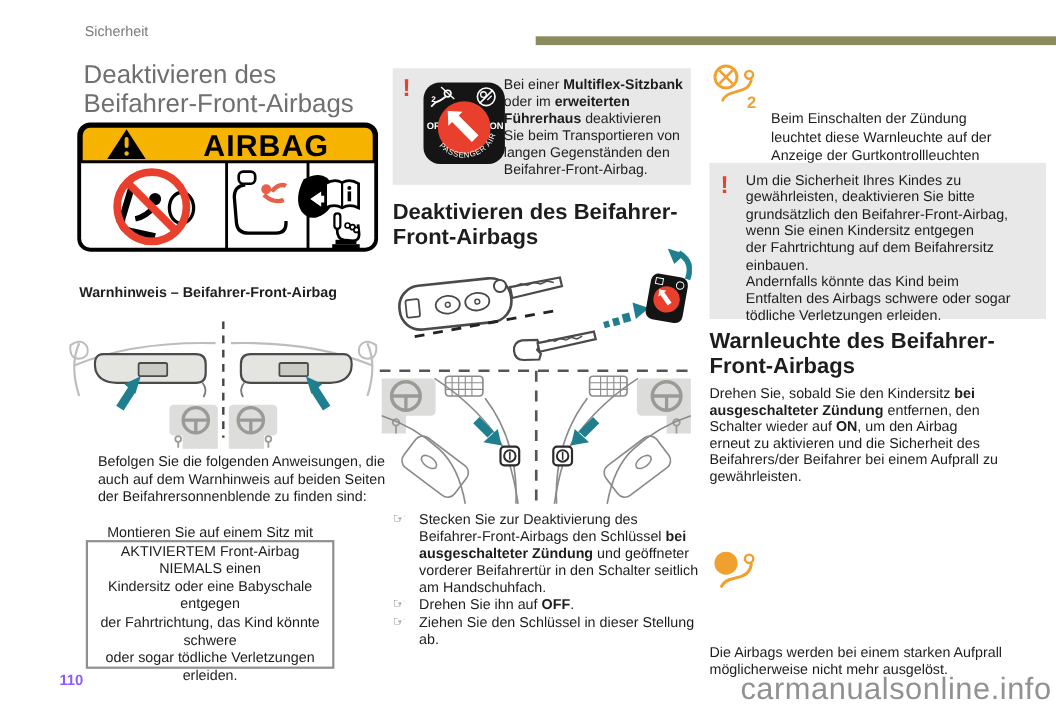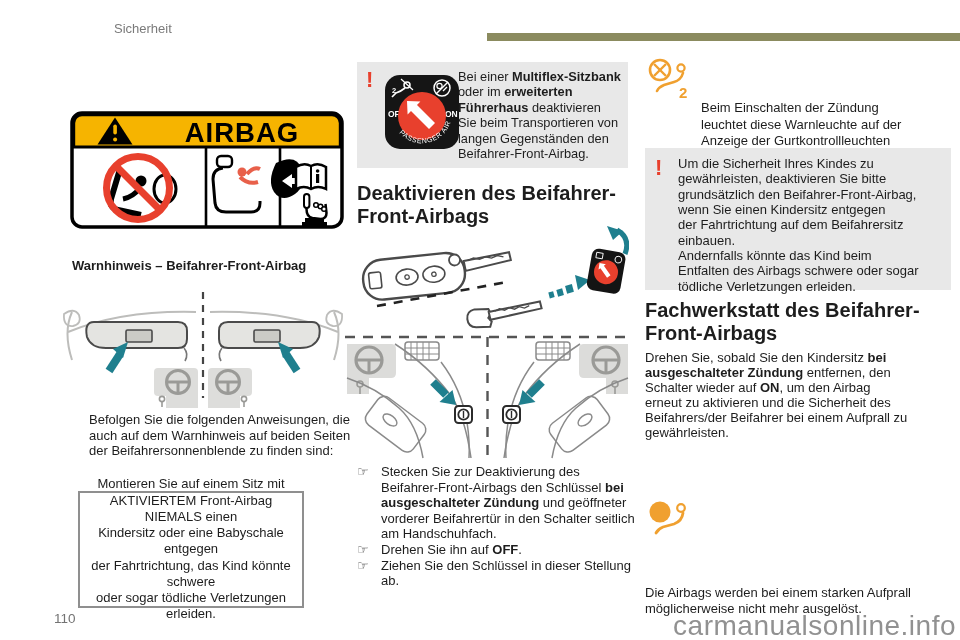--- a/index.html
+++ b/index.html
@@ -1,23 +1,23 @@
 <!DOCTYPE html>
 <html><head>
 <meta charset="utf-8">
 <style>
   html,body{margin:0;padding:0;background:#fff;}
   .page{position:relative;width:960px;height:640px;background:#fff;overflow:hidden;
         font-family:"Liberation Sans",sans-serif;color:#1d1d1d;}
   .abs{position:absolute;}
   .pre{white-space:pre-line;}
 
-  .sec-label{left:77px;top:21px;font-size:13px;color:#7a7a7a;margin-left:37px;}
+  .sec-label{left:77px;top:21px;font-size:13px;color:#7a7a7a;}
   .accent{left:487px;top:33px;width:473px;height:8px;background:#8b8b5f;}
-  .pagenum{left:54px;top:611px;font-size:13.5px;font-weight:normal;color:#737373;}
+  .pagenum{left:54px;top:611px;font-size:13.5px;font-weight:bold;color:#8b5cf6;}
   .watermark{right:4px;top:610px;font-size:28px;color:#919191;letter-spacing:.5px;}
 
   .title{left:76px;top:54px;width:292px;font-size:23.5px;line-height:1.14;color:#6f6f6f;}
   .airbag-svg{left:70px;top:111px;}
   .caption{left:72px;top:258px;font-size:13px;font-weight:bold;}
   .visor-svg{left:62px;top:292px;}
   .intro{left:77px;top:412px;width:282px;font-size:13px;line-height:1.2;margin-left:12px;}
   .wbox{left:78px;top:491px;width:226px;height:117px;border:2px solid #8f8f8f;box-sizing:border-box;
         display:flex;align-items:center;justify-content:center;text-align:center;
         font-size:13px;line-height:1.25;padding:2px 3px;}
@@ -50,20 +50,22 @@
   svg text{font-family:"Liberation Sans",sans-serif;}
 </style>
 </head>
 <body>
 
 <div class="page">
 
   <div class="abs sec-label">Sicherheit</div>
   <div class="abs accent"></div>
 
+  <div class="abs title pre">Deaktivieren des
+Beifahrer-Front-Airbags</div>
 
   <svg class="abs airbag-svg" width="274" height="126" viewBox="0 0 274 126">
     <rect x="2" y="2" width="270" height="114" rx="10" fill="#fff" stroke="#000" stroke-width="3.5"></rect>
     <path d="M12,3.8 H262 A8.2,8.2 0 0 1 270.2,12 V36 H3.8 V12 A8.2,8.2 0 0 1 12,3.8 Z" fill="#f6b400" stroke="#000" stroke-width="2.8"></path>
     <g>
       <path d="M45,6.5 L62.5,33.5 H27.5 Z" fill="#000"></path>
       <rect x="43.3" y="13.5" width="3.6" height="10" rx="1.8" fill="#f6b400"></rect>
       <circle cx="45.1" cy="28.5" r="2" fill="#f6b400"></circle>
     </g>
     <text x="172" y="30.5" text-anchor="middle" font-size="27.5" font-weight="bold" letter-spacing="1" fill="#000">AIRBAG</text>
@@ -284,21 +286,21 @@
 gewährleisten, deaktivieren Sie bitte
 grundsätzlich den Beifahrer-Front-Airbag,
 wenn Sie einen Kindersitz entgegen
 der Fahrtrichtung auf dem Beifahrersitz
 einbauen.
 Andernfalls könnte das Kind beim
 Entfalten des Airbags schwere oder sogar
 tödliche Verletzungen erleiden.</div>
   </div>
 
-  <div class="abs r-head1 pre">Fachwerkstatt des Beifahrer-
+  <div class="abs r-head1 pre">Warnleuchte des Beifahrer-
 Front-Airbags</div>
   <div class="abs r-para1 pre"><span>Drehen Sie, sobald Sie den Kindersitz </span><b>bei
 ausgeschalteter Zündung</b><span> entfernen, den
 Schalter wieder auf </span><b>ON</b><span>, um den Airbag
 erneut zu aktivieren und die Sicherheit des
 Beifahrers/der Beifahrer bei einem Aufprall zu
 gewährleisten.</span></div>
 
 
   <svg class="abs r-note2-icon" width="52" height="46" viewBox="0 0 52 46">

